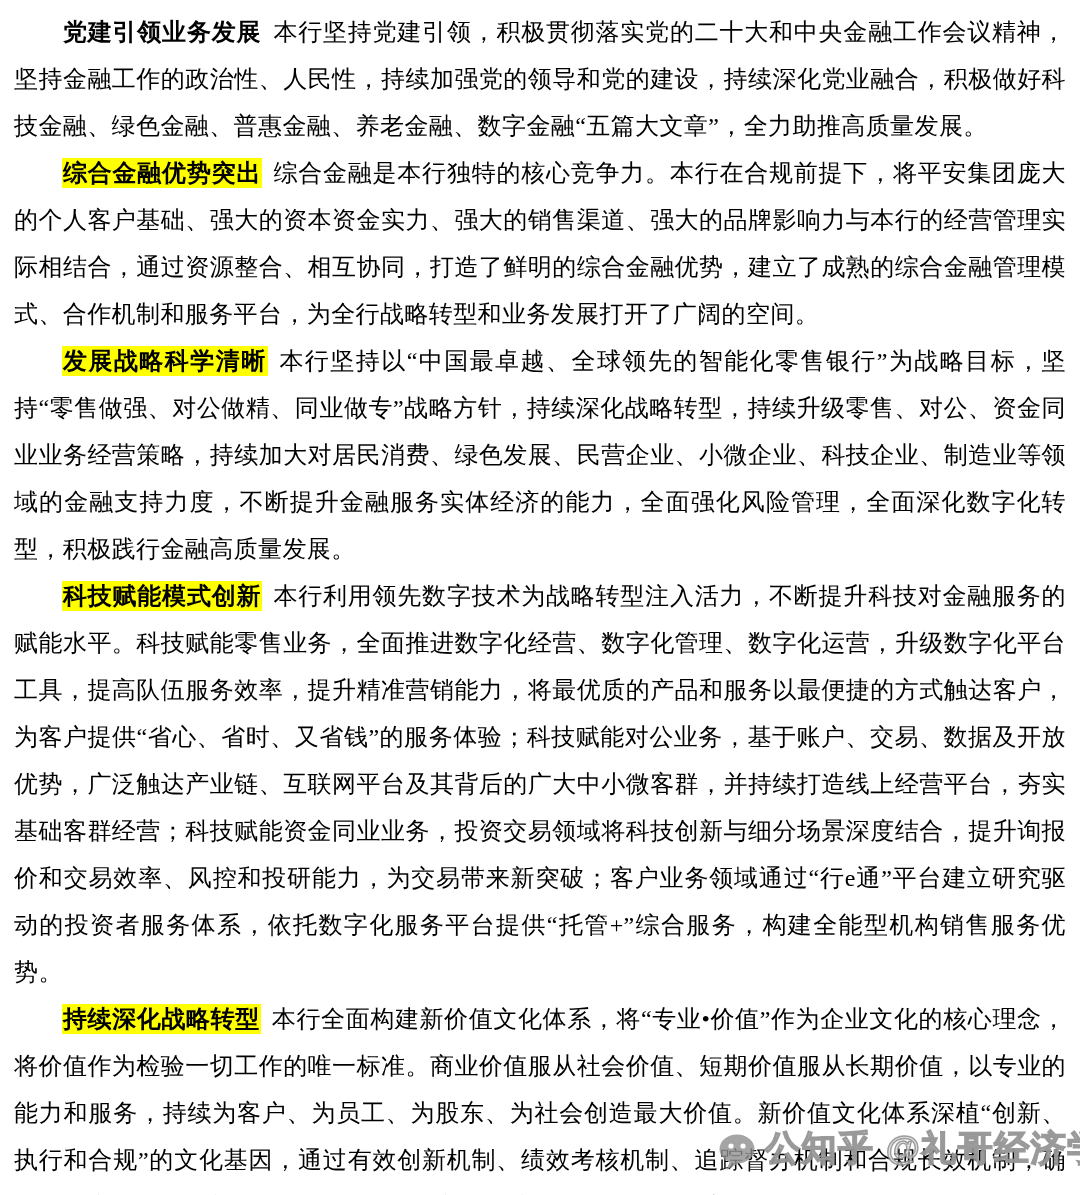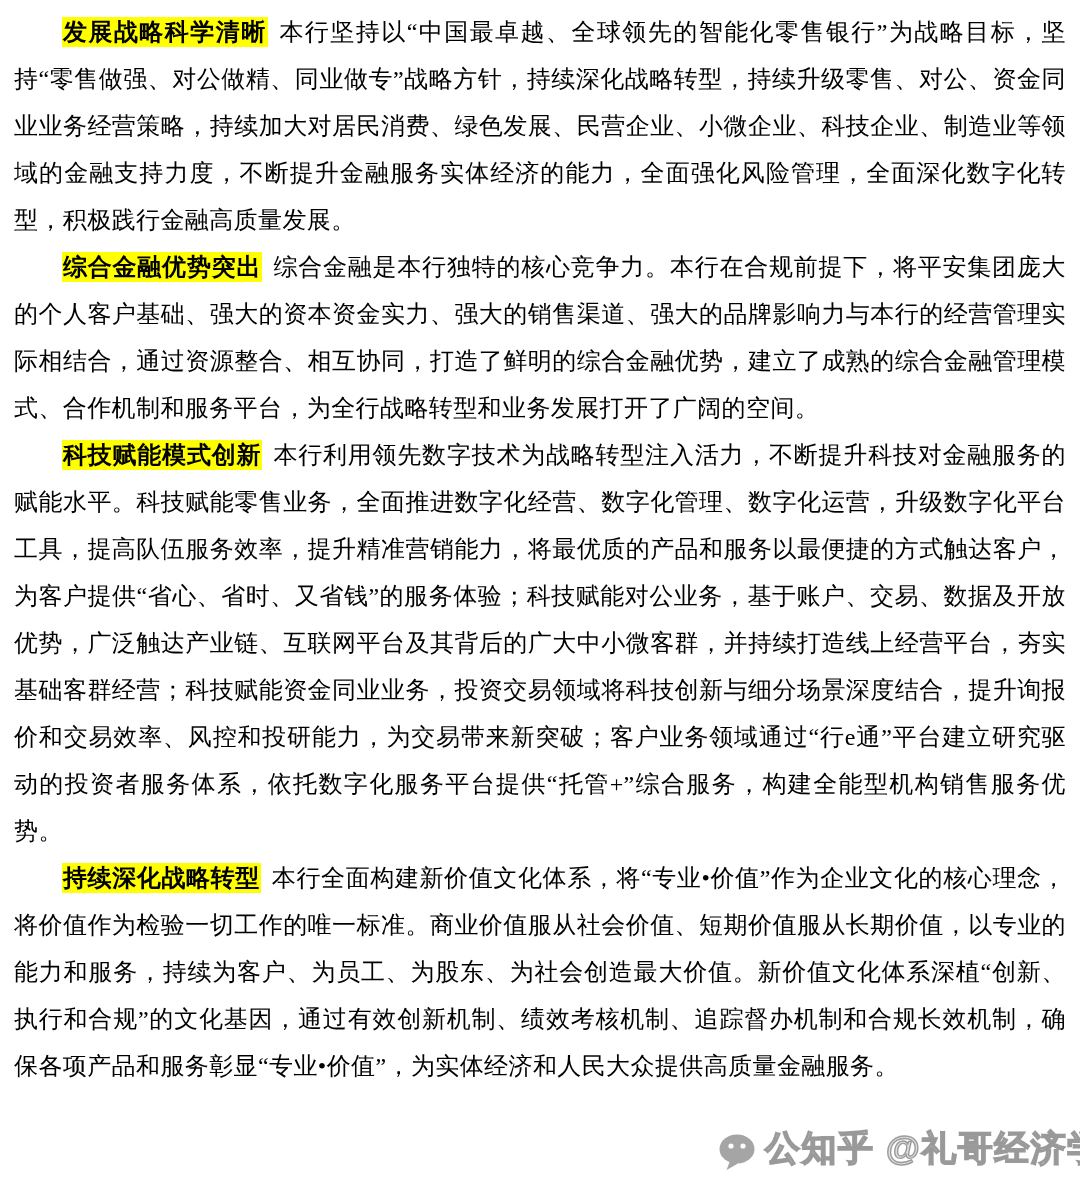--- a/index.html
+++ b/index.html
@@ -62,22 +62,23 @@
     color: rgba(255, 255, 255, 0.45);
     -webkit-text-stroke: 1.4px rgba(140, 140, 140, 0.85);
     text-shadow: 0 0 1px rgba(150, 150, 150, 0.5);
   }
 </style>
 </head>
 <body>
 
 <div class="page">
   <div id="paragraphs">
+      <p class="para"><span class="heading">党建引领业务发展</span><span class="heading-gap"></span><span class="body-text">本行坚持党建引领，积极贯彻落实党的二十大和中央金融工作会议精神，坚持金融工作的政治性、人民性，持续加强党的领导和党的建设，持续深化党业融合，积极做好科技金融、绿色金融、普惠金融、养老金融、数字金融“五篇大文章”，全力助推高质量发展。</span></p>
+      <p class="para"><span class="heading hl">综合金融优势突出</span><span class="heading-gap"></span><span class="body-text">综合金融是本行独特的核心竞争力。本行在合规前提下，将平安集团庞大的个人客户基础、强大的资本资金实力、强大的销售渠道、强大的品牌影响力与本行的经营管理实际相结合，通过资源整合、相互协同，打造了鲜明的综合金融优势，建立了成熟的综合金融管理模式、合作机制和服务平台，为全行战略转型和业务发展打开了广阔的空间。</span></p>
       <p class="para"><span class="heading hl">发展战略科学清晰</span><span class="heading-gap"></span><span class="body-text">本行坚持以“中国最卓越、全球领先的智能化零售银行”为战略目标，坚持“零售做强、对公做精、同业做专”战略方针，持续深化战略转型，持续升级零售、对公、资金同业业务经营策略，持续加大对居民消费、绿色发展、民营企业、小微企业、科技企业、制造业等领域的金融支持力度，不断提升金融服务实体经济的能力，全面强化风险管理，全面深化数字化转型，积极践行金融高质量发展。</span></p>
-      <p class="para"><span class="heading hl">综合金融优势突出</span><span class="heading-gap"></span><span class="body-text">综合金融是本行独特的核心竞争力。本行在合规前提下，将平安集团庞大的个人客户基础、强大的资本资金实力、强大的销售渠道、强大的品牌影响力与本行的经营管理实际相结合，通过资源整合、相互协同，打造了鲜明的综合金融优势，建立了成熟的综合金融管理模式、合作机制和服务平台，为全行战略转型和业务发展打开了广阔的空间。</span></p>
       <p class="para"><span class="heading hl">科技赋能模式创新</span><span class="heading-gap"></span><span class="body-text">本行利用领先数字技术为战略转型注入活力，不断提升科技对金融服务的赋能水平。科技赋能零售业务，全面推进数字化经营、数字化管理、数字化运营，升级数字化平台工具，提高队伍服务效率，提升精准营销能力，将最优质的产品和服务以最便捷的方式触达客户，为客户提供“省心、省时、又省钱”的服务体验；科技赋能对公业务，基于账户、交易、数据及开放优势，广泛触达产业链、互联网平台及其背后的广大中小微客群，并持续打造线上经营平台，夯实基础客群经营；科技赋能资金同业业务，投资交易领域将科技创新与细分场景深度结合，提升询报价和交易效率、风控和投研能力，为交易带来新突破；客户业务领域通过“行e通”平台建立研究驱动的投资者服务体系，依托数字化服务平台提供“托管+”综合服务，构建全能型机构销售服务优势。</span></p>
       <p class="para"><span class="heading hl">持续深化战略转型</span><span class="heading-gap"></span><span class="body-text">本行全面构建新价值文化体系，将“专业•价值”作为企业文化的核心理念，将价值作为检验一切工作的唯一标准。商业价值服从社会价值、短期价值服从长期价值，以专业的能力和服务，持续为客户、为员工、为股东、为社会创造最大价值。新价值文化体系深植“创新、执行和合规”的文化基因，通过有效创新机制、绩效考核机制、追踪督办机制和合规长效机制，确保各项产品和服务彰显“专业•价值”，为实体经济和人民大众提供高质量金融服务。</span></p>
     </div>
 </div>
 
 <div class="watermark">
   <span class="wm-icon">
     <svg width="42" height="40" viewBox="0 0 42 40">
       <ellipse cx="19" cy="17" rx="17.5" ry="14.5" fill="#8f8f8f"></ellipse>
       <path d="M12 29 L8.5 38 L20 31.5 Z" fill="#8f8f8f"></path>

